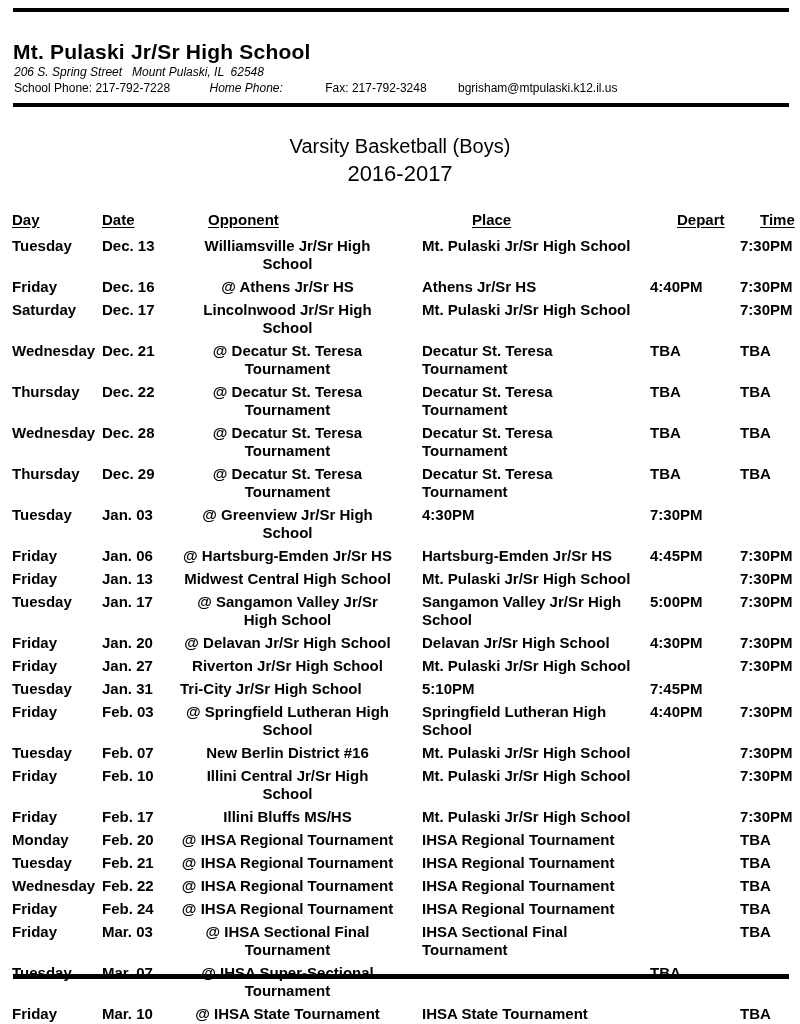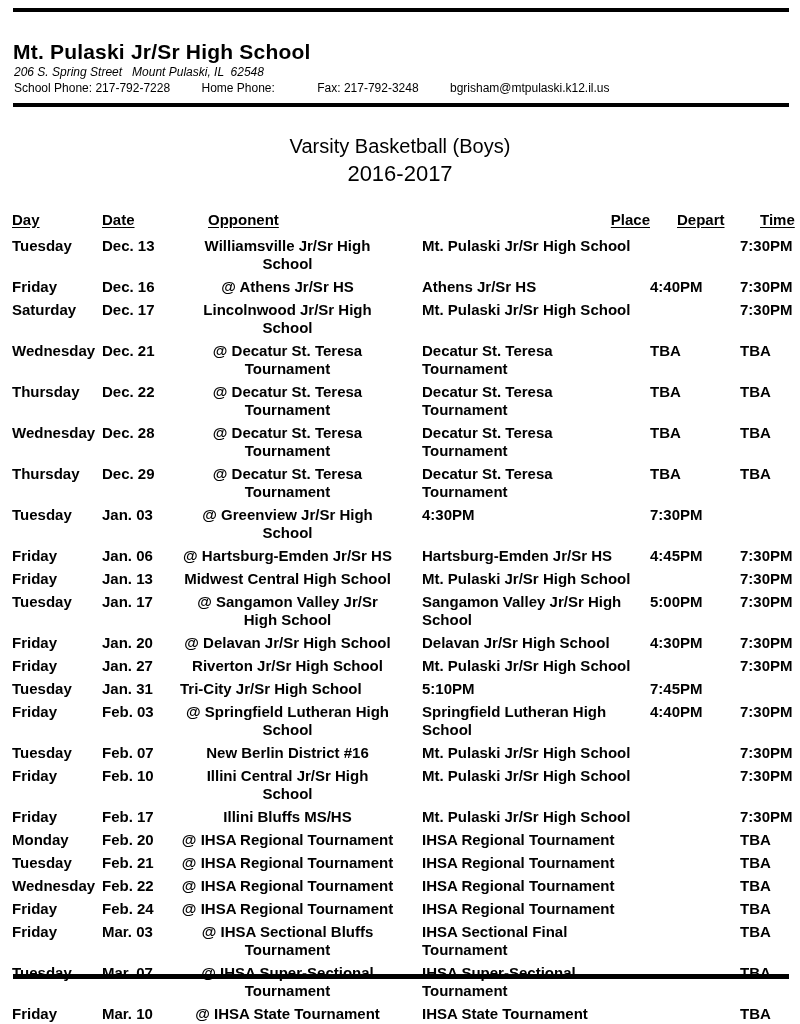--- a/index.html
+++ b/index.html
@@ -22,21 +22,21 @@
     font-size: 21px; font-weight: bold; letter-spacing: 0.2px;
   }
   .address-line {
     position: absolute; left: 14px; top: 65px;
     font-size: 12px; white-space: pre; font-style: italic;
   }
   .contact-line {
     position: absolute; left: 14px; top: 81px;
     font-size: 12px; white-space: nowrap;
   }
-  .contact-line .home-phone { margin-left: 28px; }
+  .contact-line .home-phone { margin-left: 36px; font-style: italic; }
   .contact-line .fax { margin-left: 39px; }
   .contact-line .email { margin-left: 28px; }
 
   .doc-title {
     position: absolute; left: 0; top: 135px; width: 100%;
     text-align: center; font-size: 20px; font-weight: normal;
   }
   .doc-season {
     position: absolute; left: 0; top: 161px; width: 100%;
     text-align: center; font-size: 22px; font-weight: normal;
@@ -47,21 +47,21 @@
     font-size: 15px; font-weight: bold; line-height: 18px;
   }
   .srow {
     display: grid;
     grid-template-columns: 90px 78px 242px 228px 90px 60px;
     align-items: start;
   }
   .srow.head { margin-bottom: 8px; }
   .srow.head span { text-decoration: underline; text-underline-offset: 2px; }
   .srow.head .h-opponent { padding-left: 28px; }
-  .srow.head .h-place    { padding-left: 50px; text-align: right; }
+  .srow.head .h-place    { padding-left: 50px; }
   .srow.head .h-depart   { padding-left: 27px; }
   .srow.head .h-time     { padding-left: 20px; }
   .srow.data > div { padding-bottom: 5px; }
   .srow.data .c-opponent { padding-right: 27px; text-align: center; }
   .srow.data .c-place    { padding-right: 13px; }
 </style>
 </head>
 <body>
 
 <div class="rule rule-top"></div>
@@ -282,31 +282,30 @@
     <div class="c-date">Feb. 24</div>
     <div class="c-opponent">@ IHSA Regional Tournament</div>
     <div class="c-place">IHSA Regional Tournament</div>
     <div class="c-depart"></div>
     <div class="c-time">TBA</div>
   </div>
 
   <div class="srow data">
     <div class="c-day">Friday</div>
     <div class="c-date">Mar. 03</div>
-    <div class="c-opponent">@ IHSA Sectional Bluffs Tournament</div>
+    <div class="c-opponent">@ IHSA Sectional Final Tournament</div>
     <div class="c-place">IHSA Sectional Final Tournament</div>
     <div class="c-depart"></div>
     <div class="c-time">TBA</div>
   </div>
 
   <div class="srow data">
     <div class="c-day">Tuesday</div>
     <div class="c-date">Mar. 07</div>
     <div class="c-opponent">@ IHSA Super-Sectional Tournament</div>
-    <div class="c-place">IHSA Super-Sectional Tournament</div>
     <div class="c-depart"></div>
     <div class="c-time">TBA</div>
   </div>
 
   <div class="srow data">
     <div class="c-day">Friday</div>
     <div class="c-date">Mar. 10</div>
     <div class="c-opponent">@ IHSA State Tournament</div>
     <div class="c-place">IHSA State Tournament</div>
     <div class="c-depart"></div>

